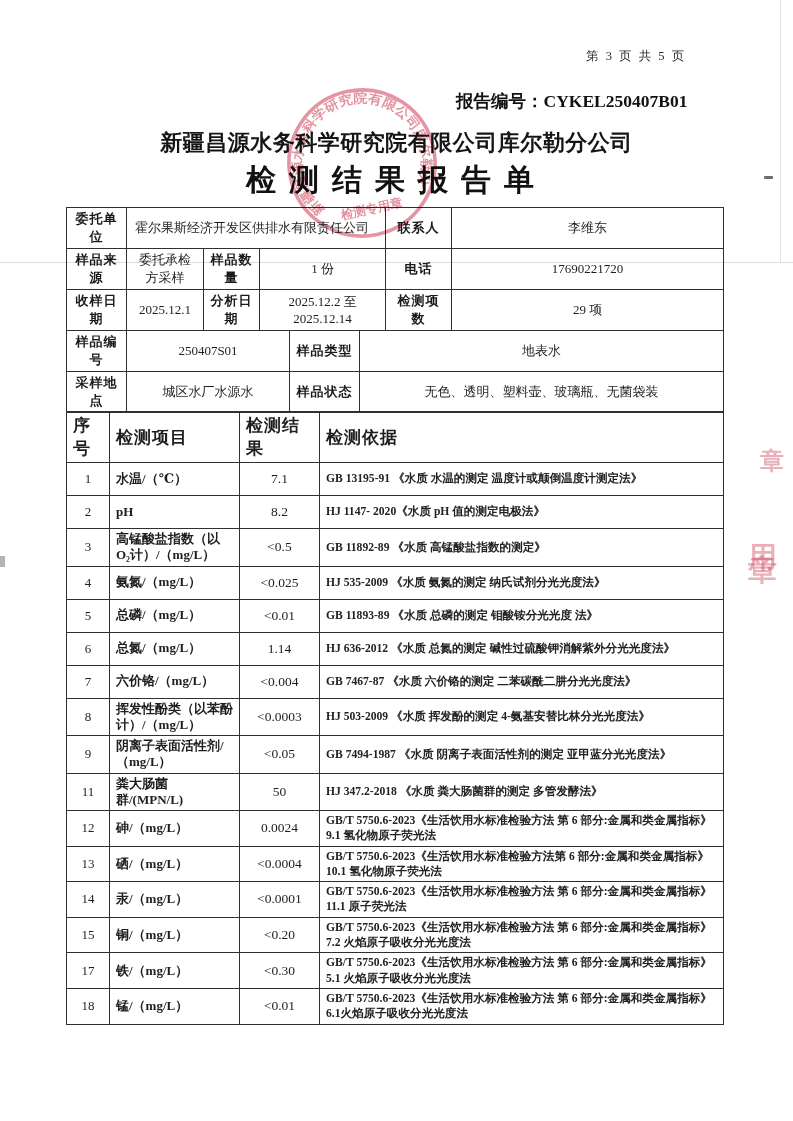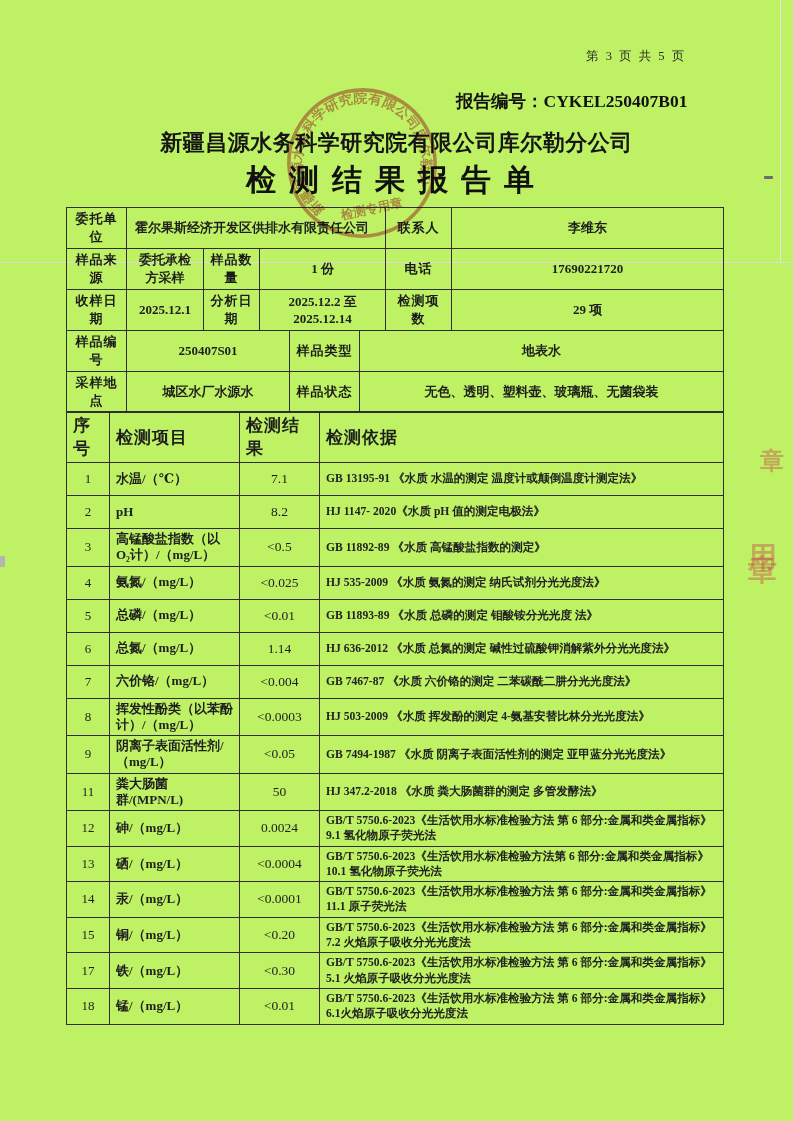--- a/index.html
+++ b/index.html
@@ -1,20 +1,20 @@
 <!DOCTYPE html>
 <html><head>
 <meta charset="utf-8">
 <style>
   html,body{margin:0;padding:0;background:#8a8a8a;}
   .page{
     position:relative;
     width:793px;height:1121px;
     margin:0 auto;
-    background:#bef264;
+    background:#ffffff;
     overflow:hidden;
     font-family:"Liberation Serif","DejaVu Serif",serif;
     color:#1e1e1e;
   }
   
   .page-number{
     position:absolute;top:48px;left:586px;
     font-size:12.5px;letter-spacing:2px;color:#2a2a2a;
   }
   .report-no-line{
@@ -55,21 +55,21 @@
   table.t{
     border-collapse:collapse;table-layout:fixed;width:657px;
   }
   table.t + table.t{margin-top:-1.5px;}
   table.t td,table.t th{
     border:1.5px solid #2f2f2f;
     padding:2px 6px;
     overflow:hidden;
     vertical-align:middle;
   }
-  .info td{height:33px;font-size:13px;text-align:center;font-weight:bold;}
+  .info td{height:33px;font-size:13px;text-align:center;}
   .info td.lbl{font-weight:700;letter-spacing:1px;color:#1a1a1a;}
   .info td.left{text-align:left;padding-left:8px;}
   .results th{
     height:30px;font-size:17px;font-weight:700;letter-spacing:1px;text-align:left;
   }
   .results td{height:28px;}
   .results td.no{text-align:center;font-size:13px;}
   .results td.item{text-align:left;font-size:13px;font-weight:600;line-height:1.25;}
   .results td.res{text-align:center;font-size:13.5px;}
   .results td.basis{text-align:left;font-size:11.6px;line-height:1.32;font-weight:600;color:#222;}

